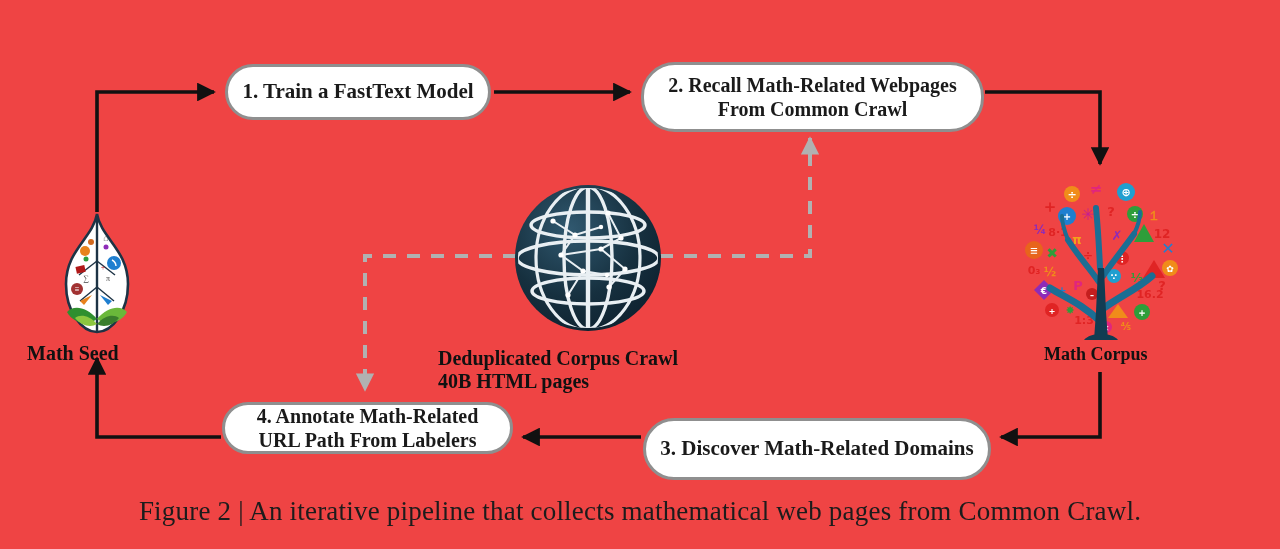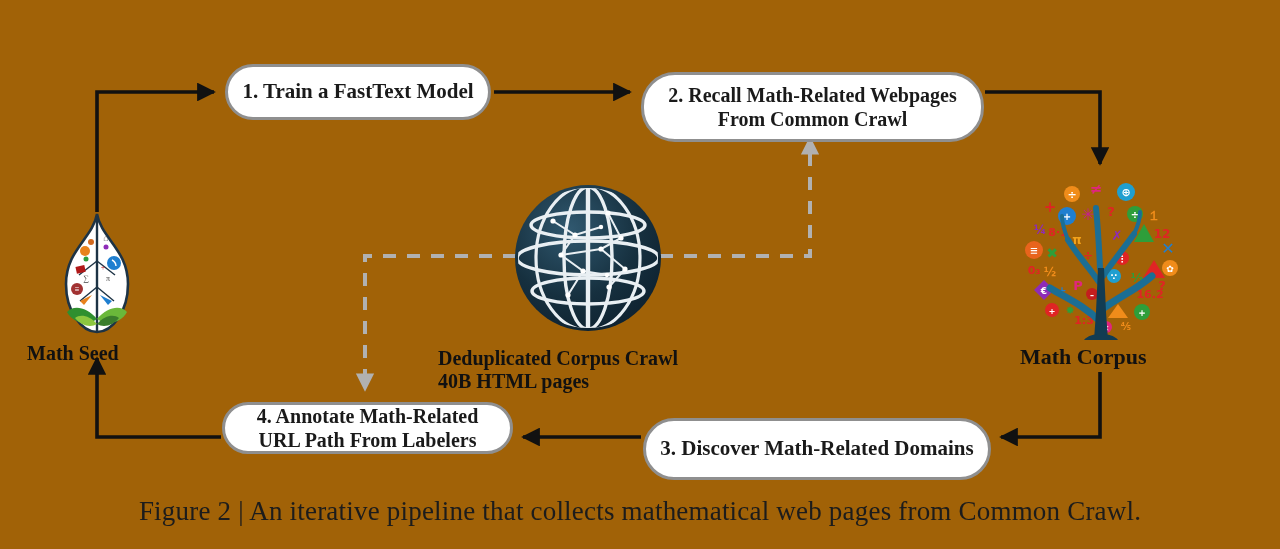--- a/index.html
+++ b/index.html
@@ -1,19 +1,19 @@
 <!DOCTYPE html>
 <html><head>
 <meta charset="utf-8">
 <style>
   html,body{margin:0;padding:0;background:#ffffff;}
   #canvas{
     position:relative;
     width:1280px;height:549px;
-    background:#a16207;
+    background:#ef4444;
     font-family:"Liberation Serif", serif;
     overflow:hidden;
   }
   .pill{
     position:absolute;
     background:#ffffff;
     border:3px solid #8f8f8f;
     border-radius:34px;
     display:flex;
     flex-direction:column;
@@ -70,21 +70,21 @@
     <path d="M 985 92 L 1100 92 L 1100 164" fill="none" stroke="#111111" stroke-width="3.6" marker-end="url(#ahB)"></path>
     <path d="M 1100 372 L 1100 437 L 1001 437" fill="none" stroke="#111111" stroke-width="3.6" marker-end="url(#ahB)"></path>
     <path d="M 641 437 L 523 437" fill="none" stroke="#111111" stroke-width="3.6" marker-end="url(#ahB)"></path>
     <path d="M 221 437 L 97 437 L 97 358" fill="none" stroke="#111111" stroke-width="3.6" marker-end="url(#ahB)"></path>
   </svg>
 
   <div class="pill fs21" style="left:225px;top:64px;width:266px;height:56px;">
     <div>1. Train a FastText Model</div>
   </div>
 
-  <div class="pill fs20" style="left:641px;top:72px;width:343px;height:70px;">
+  <div class="pill fs20" style="left:641px;top:62px;width:343px;height:70px;">
     <div>2. Recall Math-Related Webpages</div>
     <div>From Common Crawl</div>
   </div>
 
   <div class="pill fs21" style="left:643px;top:406px;width:348px;height:62px;margin-top:12px;">
     <div>3. Discover Math-Related Domains</div>
   </div>
 
   <div class="pill fs20" style="left:222px;top:402px;width:291px;height:52px;">
     <div>4. Annotate Math-Related</div>
@@ -239,17 +239,17 @@
         <path d="M 77 110 C 66 94 56 84 46 68" stroke-width="6"></path>
         <path d="M 81 104 C 92 88 102 76 112 62" stroke-width="6"></path>
         <path d="M 78 96 C 77 74 76 56 74 36" stroke-width="6"></path>
         <path d="M 46 68 C 42 58 40 52 40 44" stroke-width="4"></path>
         <path d="M 112 62 C 116 54 118 48 118 40" stroke-width="4"></path>
       </g>
       <path d="M 72 168 L 86 168 L 84 140 L 82 96 L 76 96 L 74 140 Z" fill="#123c52"></path>
       <path d="M 62 168 C 68 160 90 160 96 168 Z" fill="#123c52"></path>
     </svg>
   </div>
-  <div class="lbl" style="left:1020px;top:344px;width:160px;font-size:22px;">Math Corpus</div>
+  <div class="lbl" style="left:1044px;top:344px;width:160px;font-size:18px;">Math Corpus</div>
 
   <div id="caption">Figure 2 | An iterative pipeline that collects mathematical web pages from Common Crawl.</div>
 
 </div>
 
 </body></html>

